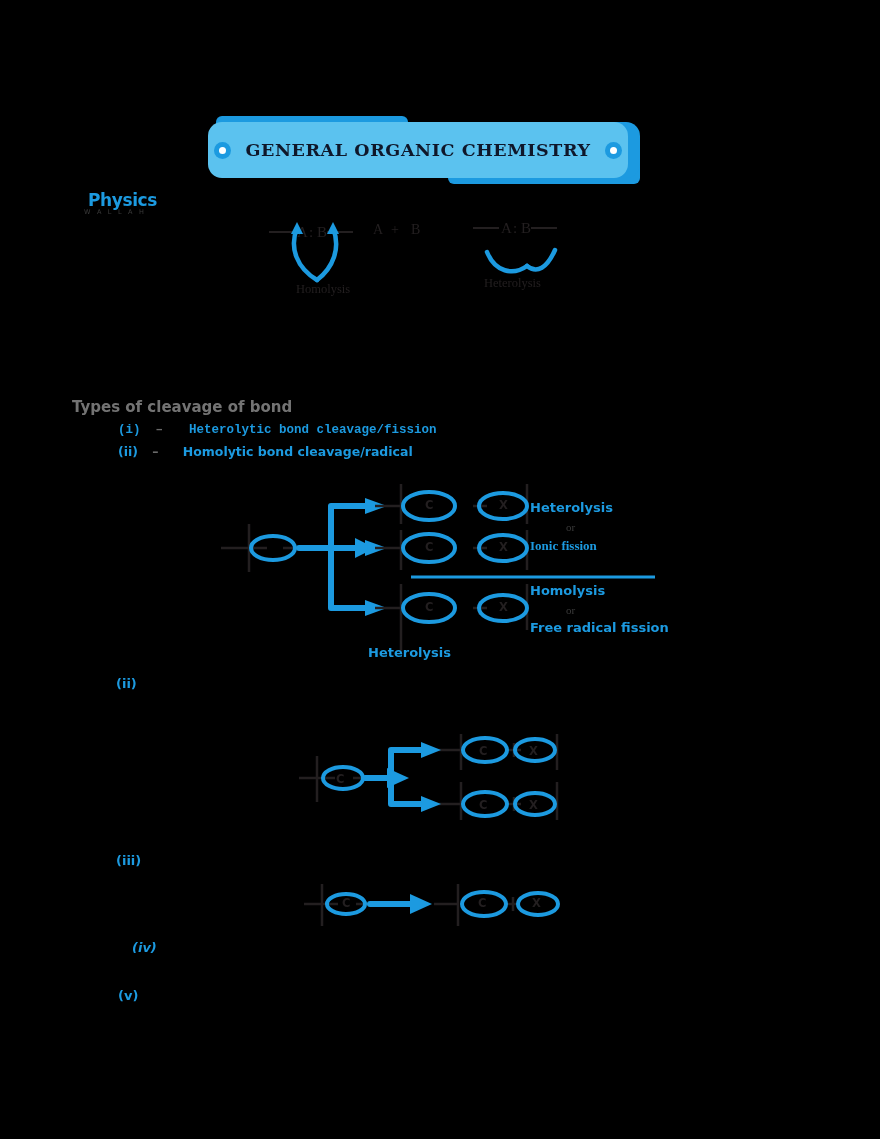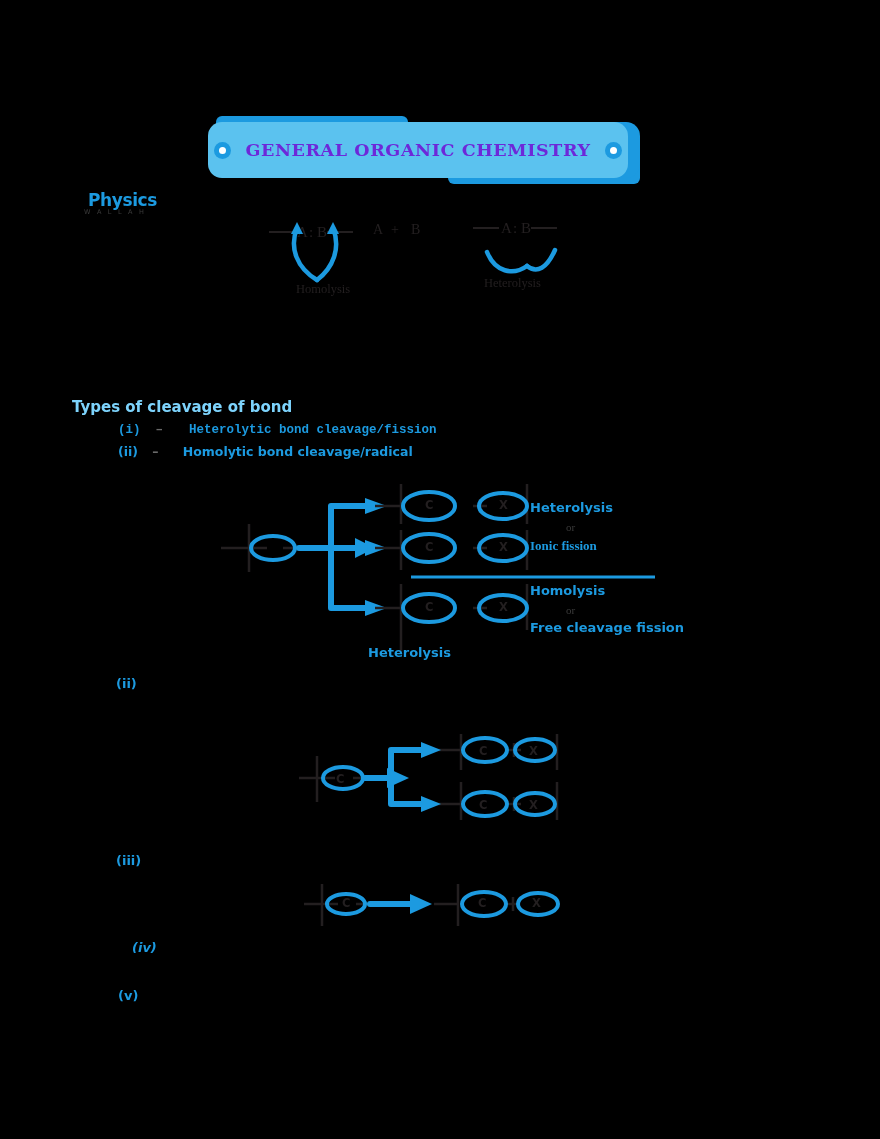--- a/index.html
+++ b/index.html
@@ -75,21 +75,21 @@
     flex: none;
   }
   .banner-dot::after {
     content: "";
     width: 7px;
     height: 7px;
     border-radius: 50%;
     background: #ffffff;
   }
   #banner-title-text {
-    color: #6d28d9;
+    color: #0f172a;
     font-family: "DejaVu Serif", serif;
     font-weight: bold;
     font-size: 17.5px;
     letter-spacing: 0.6px;
     white-space: nowrap;
   }
 
   
   .dark-text {
     position: absolute;
@@ -131,21 +131,21 @@
     letter-spacing: 2.2px;
   }
 
   
   #cleavage-heading {
     left: 72px;
     top: 398px;
     font-family: "DejaVu Sans", sans-serif;
     font-size: 15px;
     font-weight: bold;
-    color: #7dd3fc;
+    color: #737373;
   }
   .cleavage-row {
     position: absolute;
     left: 118px;
     font-family: "DejaVu Sans", sans-serif;
     font-size: 12.5px;
     font-weight: bold;
     color: #1c9ae0;
     white-space: nowrap;
   }
@@ -325,21 +325,21 @@
 <div class="species dark" style="left:499px; top:540px;">X</div>
 <div class="species dark" style="left:425px; top:600px;">C</div>
 <div class="species dark" style="left:499px; top:600px;">X</div>
 
 <div class="blue-text" style="left:530px; top:500px; font-family:'DejaVu Sans',sans-serif; font-size:13px;">Heterolysis</div>
 <div class="dark-text" style="left:566px; top:521px; font-size:11px; color:#3b3b3b;">or</div>
 <div class="blue-text" style="left:530px; top:538px; font-family:Liberation Serif, serif; font-size:13px;">Ionic fission</div>
 
 <div class="blue-text" style="left:530px; top:583px; font-family:'DejaVu Sans',sans-serif; font-size:13px;">Homolysis</div>
 <div class="dark-text" style="left:566px; top:604px; font-size:11px; color:#3b3b3b;">or</div>
-<div class="blue-text" style="left:530px; top:620px; font-family:'DejaVu Sans',sans-serif; font-size:13px;">Free cleavage fission</div>
+<div class="blue-text" style="left:530px; top:620px; font-family:'DejaVu Sans',sans-serif; font-size:13px;">Free radical fission</div>
 
 <div class="blue-text" style="left:368px; top:645px; font-family:'DejaVu Sans',sans-serif; font-size:13px;">Heterolysis</div>
 
 <div class="marker" style="left:116px; top:676px;">(ii)</div>
 <div class="marker-note" style="left:146px; top:678px;"></div>
 
 <div class="marker" style="left:116px; top:853px;">(iii)</div>
 <div class="marker-note" style="left:150px; top:855px;"></div>
 
 <div class="marker" style="left:132px; top:940px;font-style:italic;">(iv)</div>

